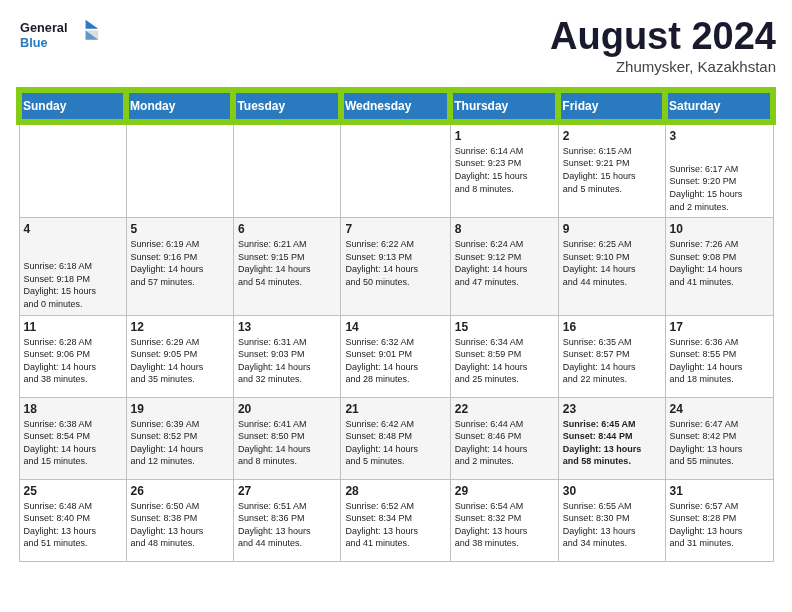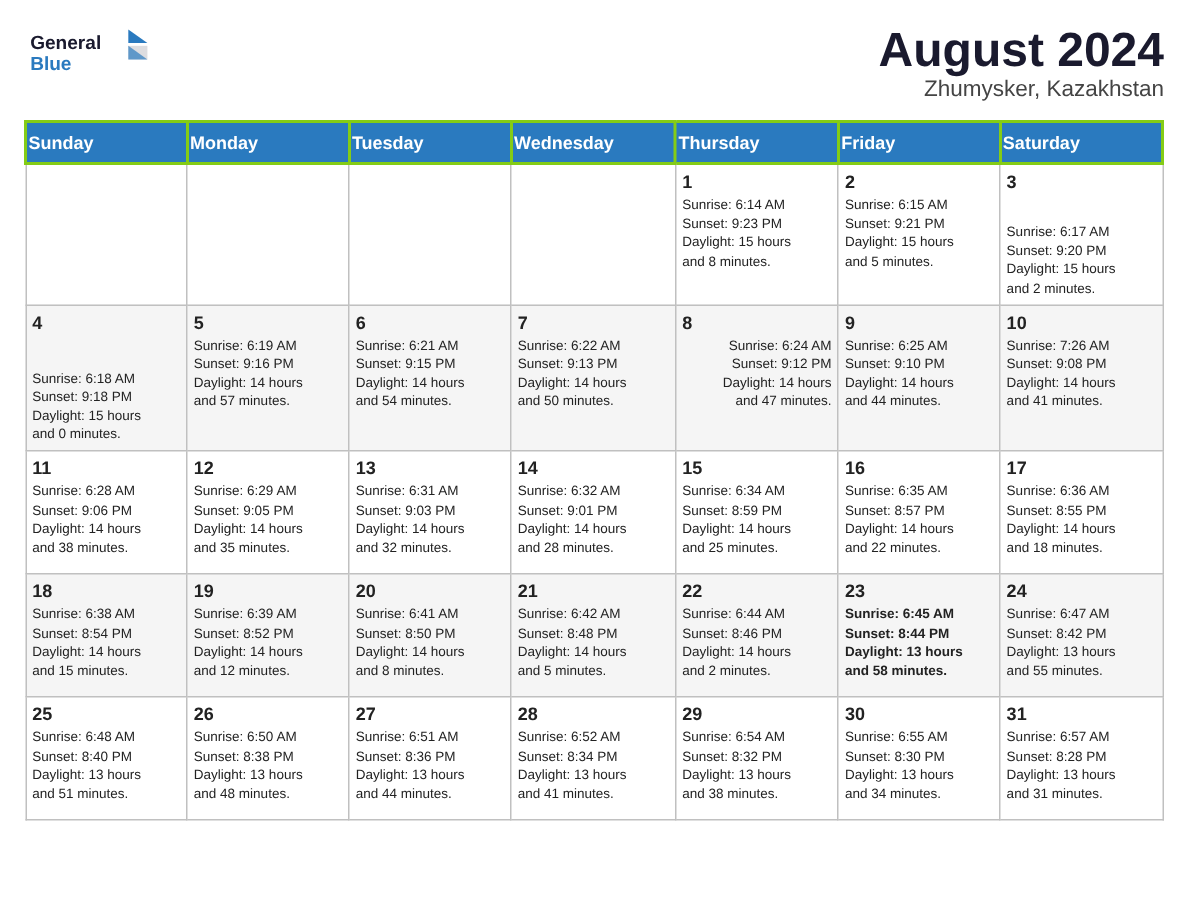--- a/index.html
+++ b/index.html
@@ -18,41 +18,41 @@
       gap: 23px;
     }
     .logo-svg {
       width: 90px;
       height: 40px;
     }
     .title-block {
       text-align: right;
     }
     .month-title {
-      font-size: 32px;
+      font-size: 38px;
       font-weight: bold;
       color: #1a1a2e;
       line-height: 1.1;
     }
     .subtitle {
       font-size: 15px;
       color: #444;
     }
     table {
       width: 100%;
       border-collapse: collapse;
     }
     thead tr th {
       background: #2a7abf;
       color: #fff;
       font-size: 12px;
       font-weight: bold;
       padding: 6px 1px;
       text-align: left;
-      border: 2px solid #84cc16;
+      border: 6px solid #84cc16;
     }
     tbody tr td {
       vertical-align: top;
       border: 1px solid #c0c0c0;
       padding: 4px 4px;
       font-size: 9.5px;
       color: #222;
       width: 113px;
       height: 82px;
       background: #fff;
@@ -163,21 +163,21 @@
         </td>
         <td>
           <div class="day-number">7</div>
           <div class="day-info" style="white-space: pre-line;">Sunrise: 6:22 AM
 Sunset: 9:13 PM
 Daylight: 14 hours
 and 50 minutes.</div>
         </td>
         <td>
           <div class="day-number">8</div>
-          <div class="day-info" style="white-space: pre-line; text-align: right;">Sunrise: 6:24 AM
+          <div class="day-info" style="white-space: pre-line;">Sunrise: 6:24 AM
 Sunset: 9:12 PM
 Daylight: 14 hours
 and 47 minutes.</div>
         </td>
         <td>
           <div class="day-number">9</div>
           <div class="day-info" style="white-space: pre-line;">Sunrise: 6:25 AM
 Sunset: 9:10 PM
 Daylight: 14 hours
 and 44 minutes.</div>

